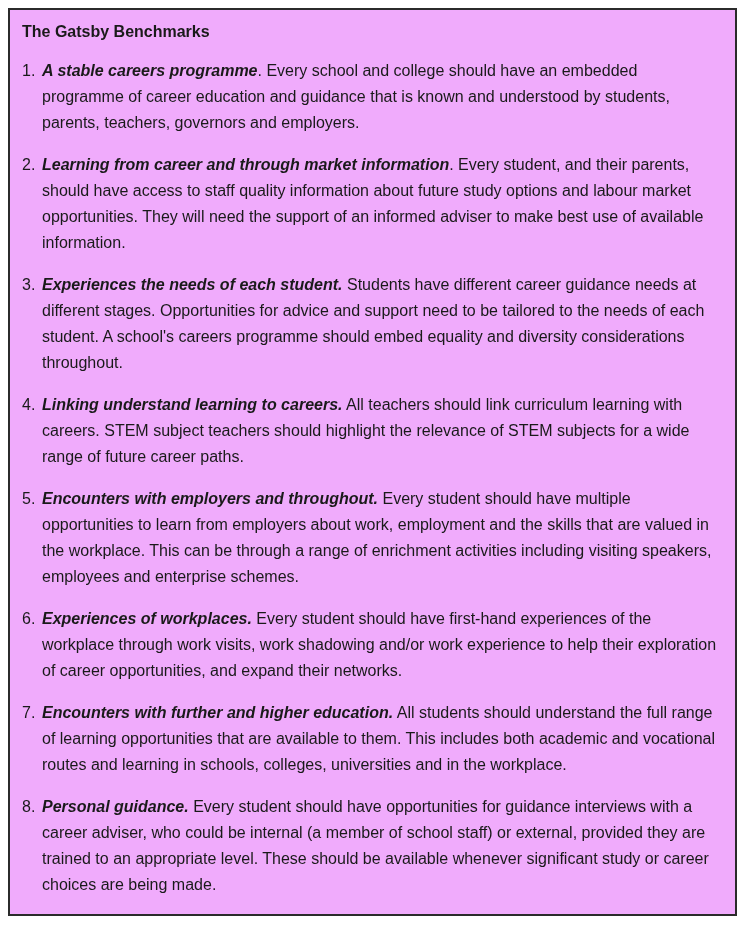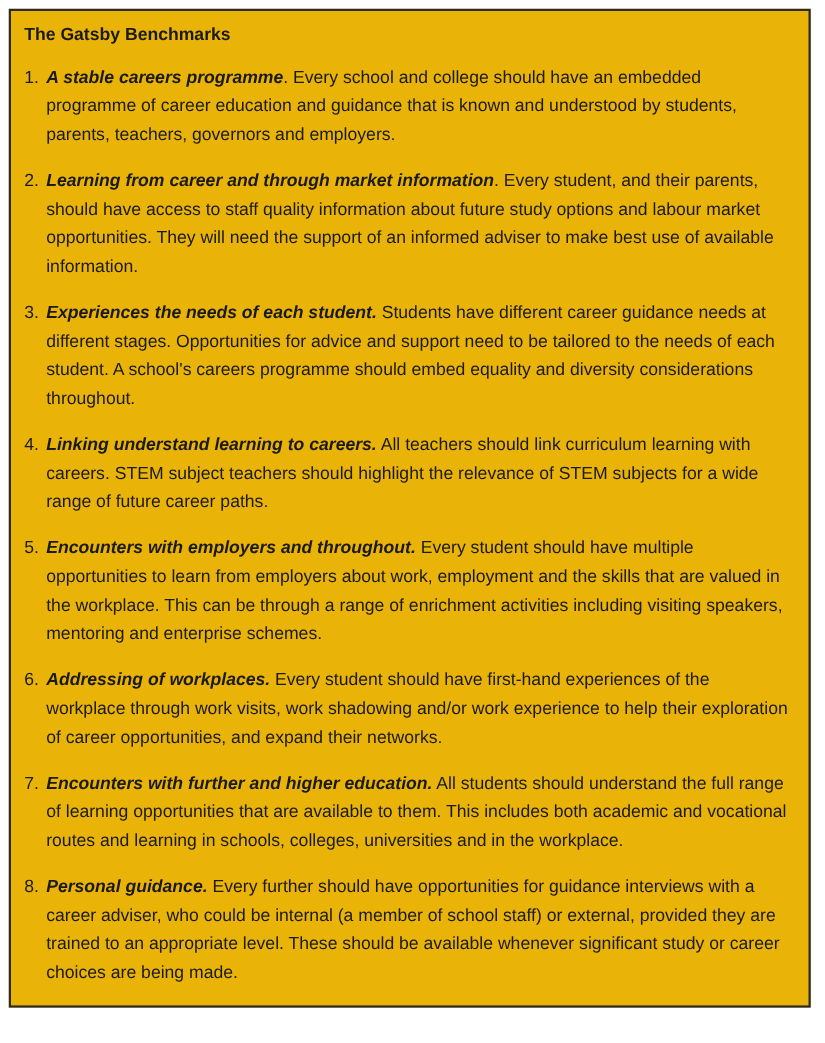--- a/index.html
+++ b/index.html
@@ -7,21 +7,21 @@
     padding: 0;
     background: #ffffff;
     width: 750px;
     height: 948px;
     font-family: "Liberation Sans", sans-serif;
   }
   .panel {
     box-sizing: border-box;
     margin: 8px 13px 0 8px;
     border: 2px solid #2b2b2b;
-    background: #eab308;
+    background: #f0abfc;
     padding: 9px 12px 16px 12px;
     color: #1a1a1a;
     font-size: 16px;
     line-height: 26px;
   }
   .panel-title {
     font-weight: bold;
     font-size: 16px;
     line-height: 26px;
     margin: 0 0 13px 0;
@@ -69,28 +69,28 @@
     <li>
       <span class="bm-num">3.</span>
       <div class="bm-body"><span class="bm-title">Experiences the needs of each student.</span><span> Students have different career guidance needs at different stages. Opportunities for advice and support need to be tailored to the needs of each student. A school's careers programme should embed equality and diversity considerations throughout.</span></div>
     </li>
     <li>
       <span class="bm-num">4.</span>
       <div class="bm-body"><span class="bm-title">Linking understand learning to careers.</span><span> All teachers should link curriculum learning with careers. STEM subject teachers should highlight the relevance of STEM subjects for a wide range of future career paths.</span></div>
     </li>
     <li>
       <span class="bm-num">5.</span>
-      <div class="bm-body"><span class="bm-title">Encounters with employers and throughout.</span><span> Every student should have multiple opportunities to learn from employers about work, employment and the skills that are valued in the workplace. This can be through a range of enrichment activities including visiting speakers, mentoring and enterprise schemes.</span></div>
+      <div class="bm-body"><span class="bm-title">Encounters with employers and throughout.</span><span> Every student should have multiple opportunities to learn from employers about work, employment and the skills that are valued in the workplace. This can be through a range of enrichment activities including visiting speakers, employees and enterprise schemes.</span></div>
     </li>
     <li>
       <span class="bm-num">6.</span>
-      <div class="bm-body"><span class="bm-title">Addressing of workplaces.</span><span> Every student should have first-hand experiences of the workplace through work visits, work shadowing and/or work experience to help their exploration of career opportunities, and expand their networks.</span></div>
+      <div class="bm-body"><span class="bm-title">Experiences of workplaces.</span><span> Every student should have first-hand experiences of the workplace through work visits, work shadowing and/or work experience to help their exploration of career opportunities, and expand their networks.</span></div>
     </li>
     <li>
       <span class="bm-num">7.</span>
       <div class="bm-body"><span class="bm-title">Encounters with further and higher education.</span><span> All students should understand the full range of learning opportunities that are available to them. This includes both academic and vocational routes and learning in schools, colleges, universities and in the workplace.</span></div>
     </li>
     <li>
       <span class="bm-num">8.</span>
-      <div class="bm-body"><span class="bm-title">Personal guidance.</span><span> Every further should have opportunities for guidance interviews with a career adviser, who could be internal (a member of school staff) or external, provided they are trained to an appropriate level. These should be available whenever significant study or career choices are being made.</span></div>
+      <div class="bm-body"><span class="bm-title">Personal guidance.</span><span> Every student should have opportunities for guidance interviews with a career adviser, who could be internal (a member of school staff) or external, provided they are trained to an appropriate level. These should be available whenever significant study or career choices are being made.</span></div>
     </li>
   </ol>
 </div>
 
 </body></html>

